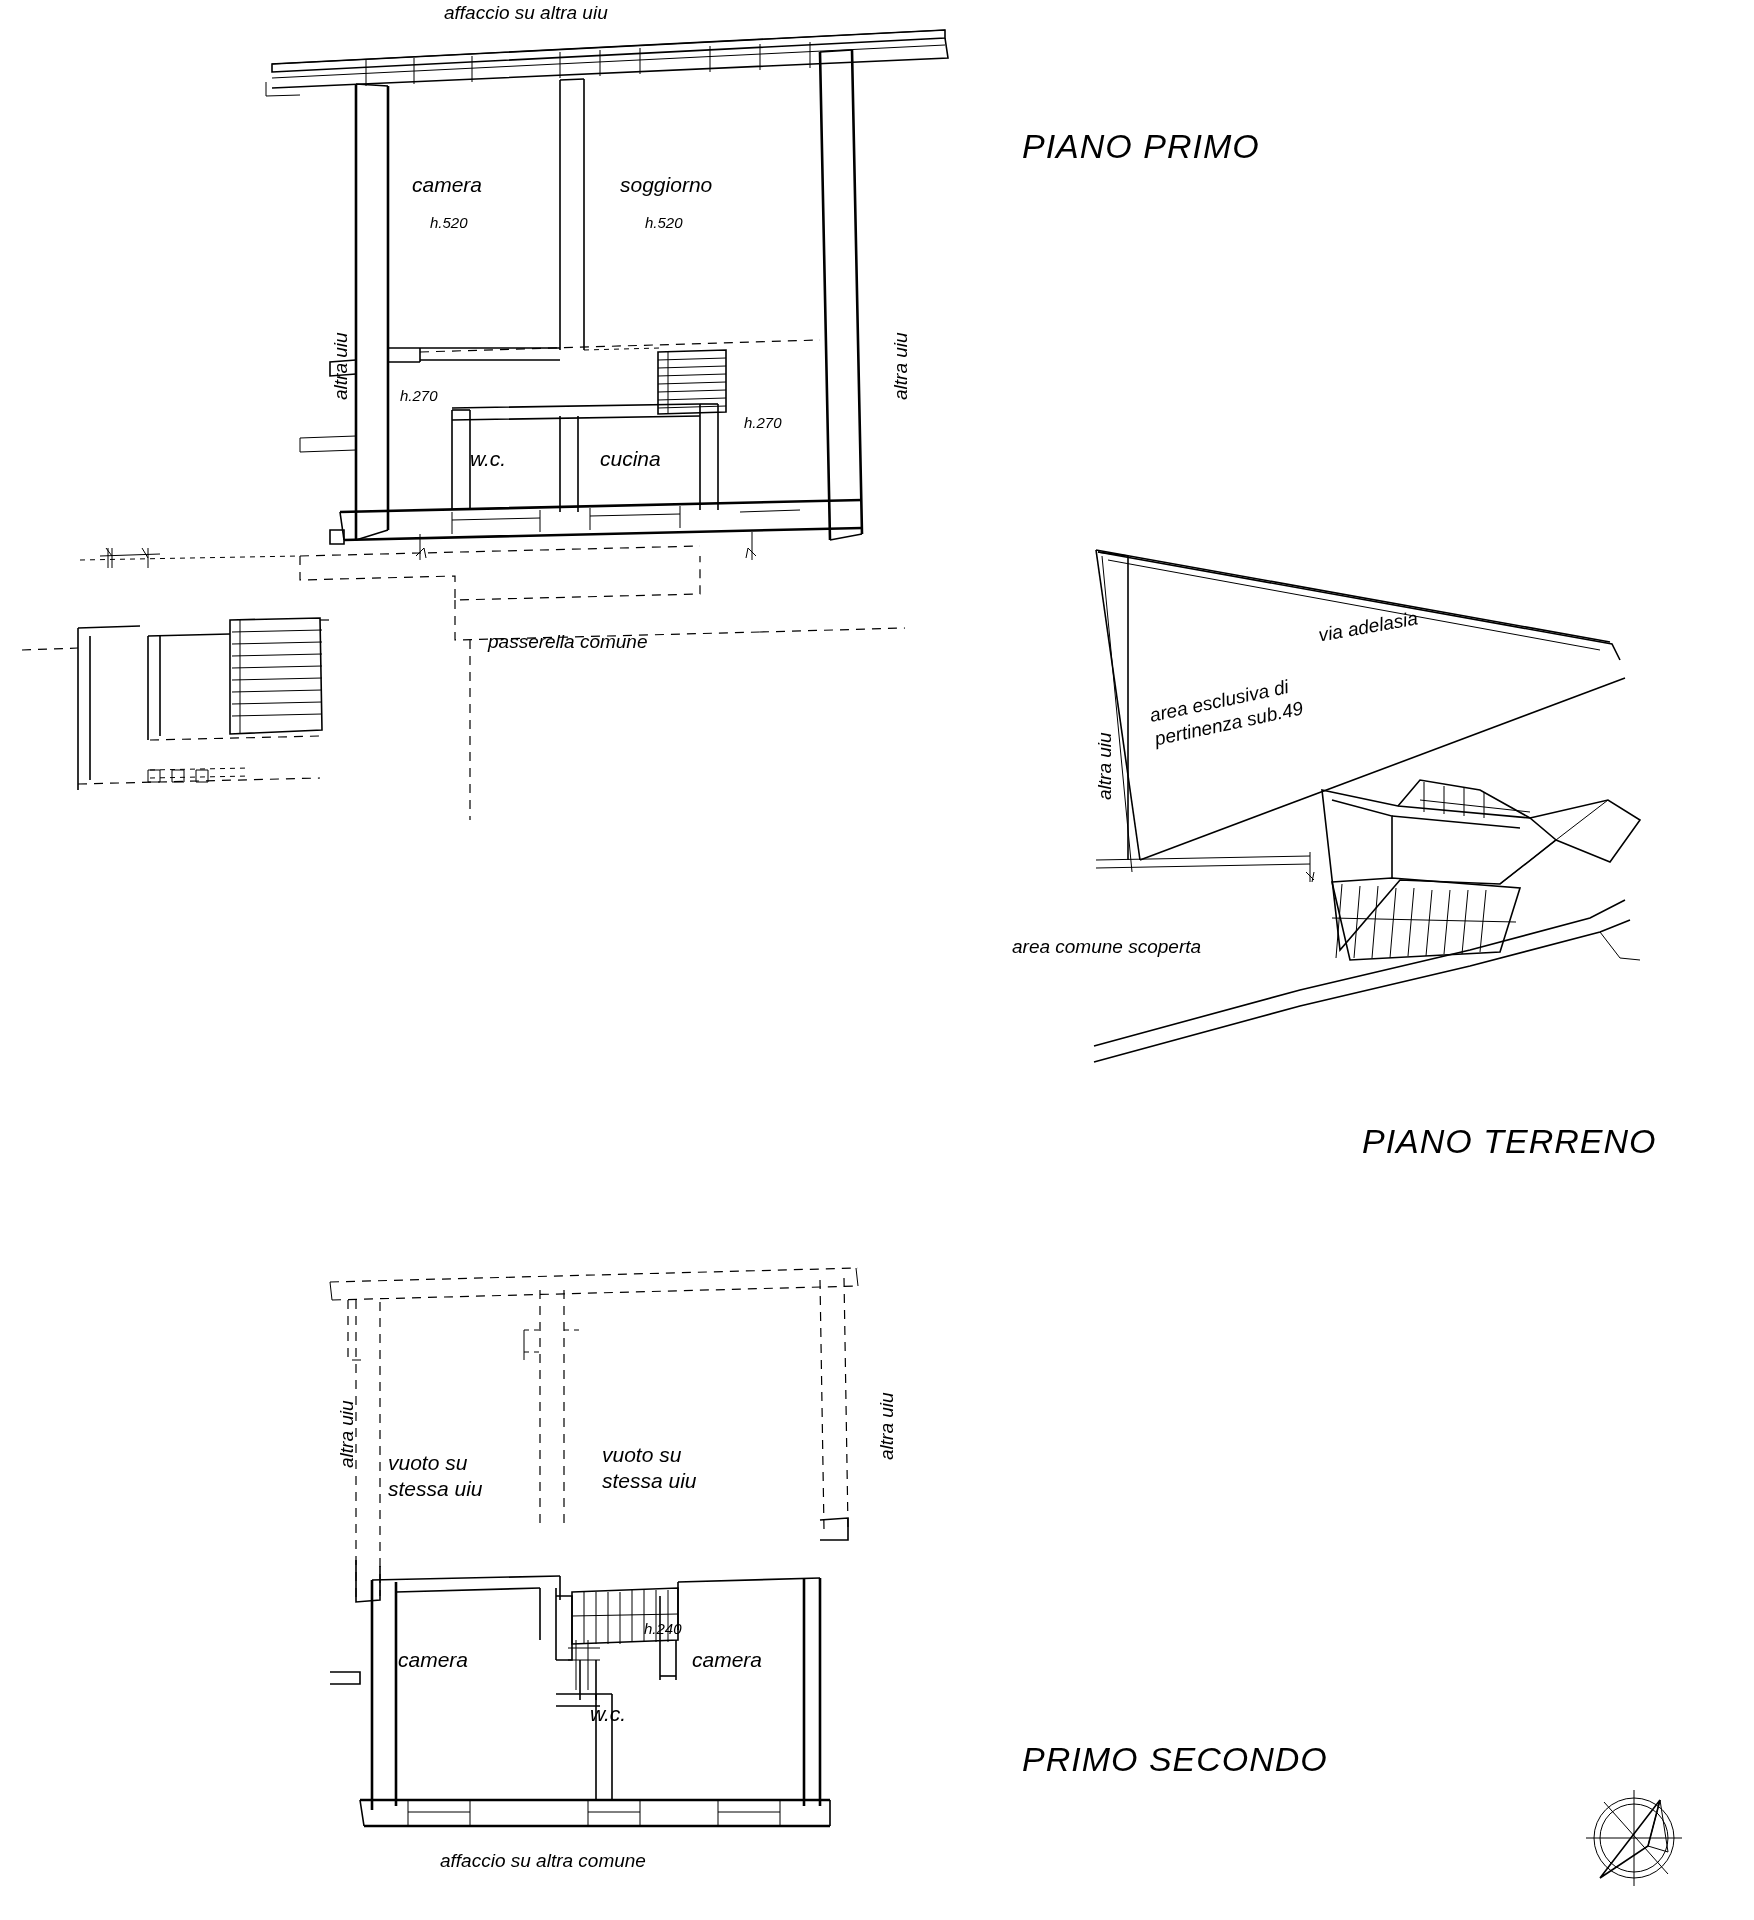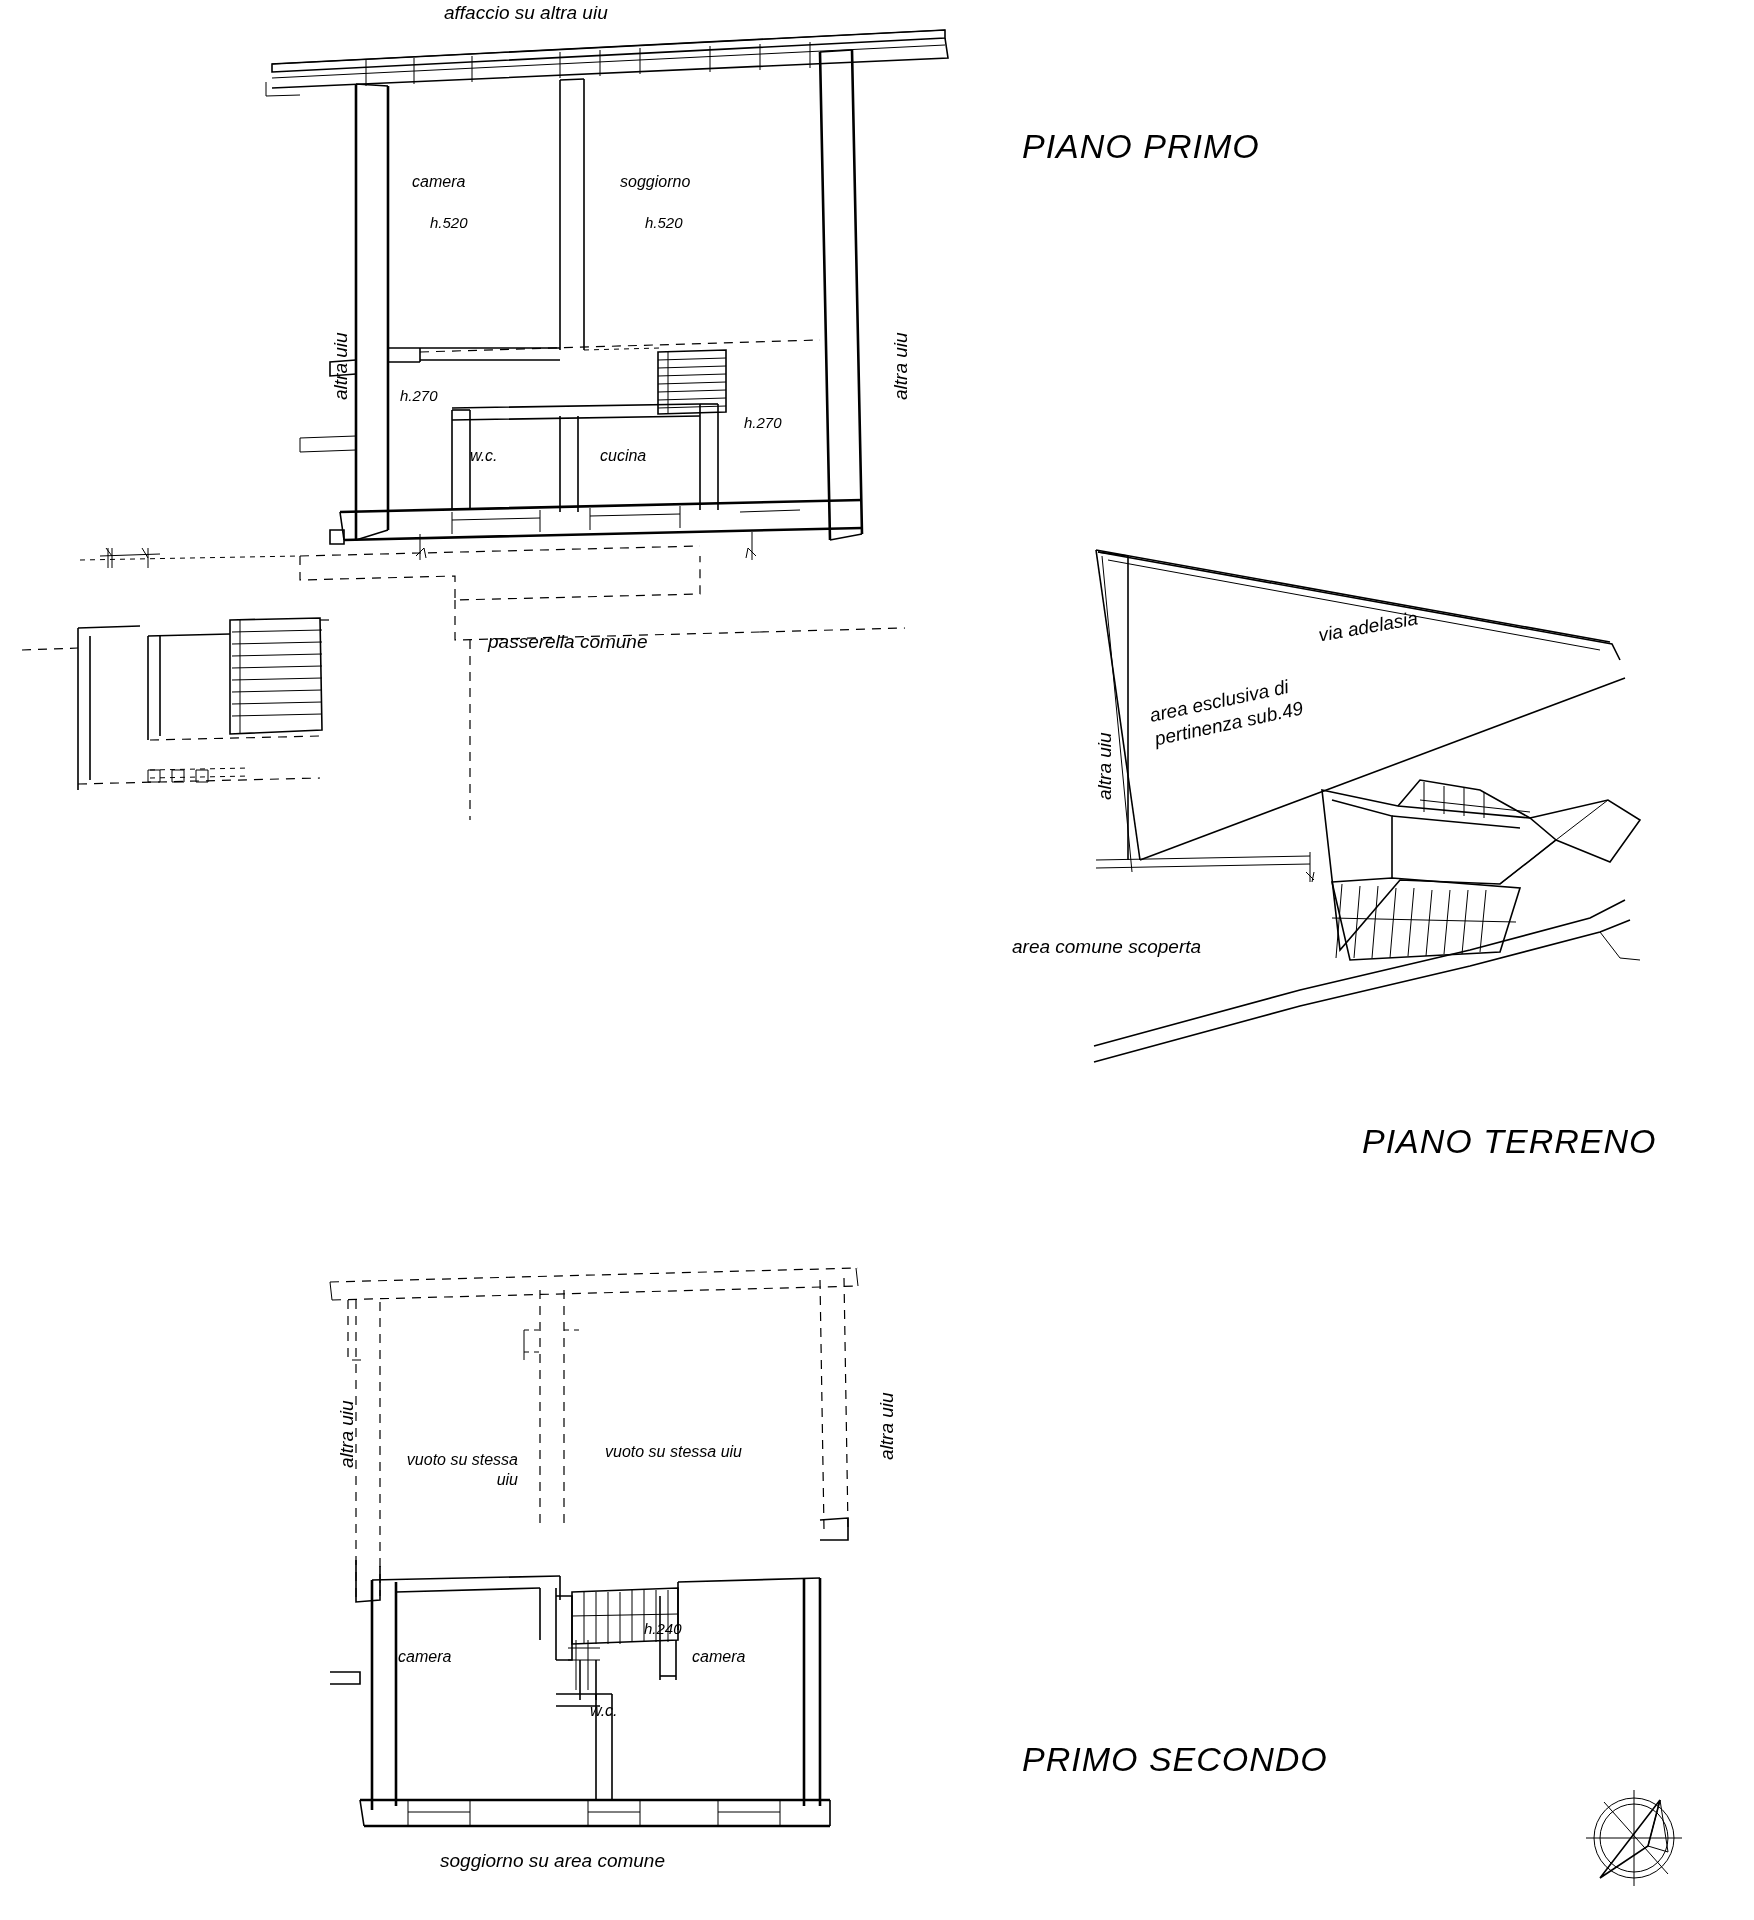--- a/index.html
+++ b/index.html
@@ -33,21 +33,21 @@
     position: absolute;
     font-style: italic;
     font-size: 34px;
     letter-spacing: 1px;
     white-space: nowrap;
   }
   .rot90 {
     transform: rotate(-90deg);
     transform-origin: left top;
   }
-  .room { font-size: 16px; text-align: right; }
+  .room { font-size: 21px; }
   .small { font-size: 15px; }
   .med { font-size: 19px; }
   .multiline { line-height: 1.25; }
   svg { position: absolute; left: 0; top: 0; overflow: visible; }
   .ln { stroke: #000; fill: none; stroke-width: 1.6; }
   .ln-thin { stroke: #000; fill: none; stroke-width: 1; }
   .ln-thick { stroke: #000; fill: none; stroke-width: 2.6; }
   .dash { stroke: #000; fill: none; stroke-width: 1.2; stroke-dasharray: 9 7; }
   .dash-s { stroke: #000; fill: none; stroke-width: 1; stroke-dasharray: 5 5; }
 </style>
@@ -251,16 +251,16 @@
   </svg>
 
   <div class="lbl med rot90" style="left:336px; top:1468px;">altra uiu</div>
   <div class="lbl med rot90" style="left:876px; top:1460px;">altra uiu</div>
   <div class="lbl room multiline" style="left:388px; top:1450px; width:130px; white-space:normal;">vuoto su stessa uiu</div>
   <div class="lbl room multiline" style="left:602px; top:1442px; width:140px; white-space:normal;">vuoto  su stessa uiu</div>
   <div class="lbl room" style="left:398px; top:1648px;">camera</div>
   <div class="lbl room" style="left:692px; top:1648px;">camera</div>
   <div class="lbl room" style="left:590px; top:1702px;">w.c.</div>
   <div class="lbl small" style="left:644px; top:1620px;">h.240</div>
-  <div class="lbl med" style="left:440px; top:1850px;">soggiorno su area comune</div>
+  <div class="lbl med" style="left:440px; top:1850px;">affaccio su altra comune</div>
   <div class="floor-title" style="left:1022px; top:1740px;">PRIMO SECONDO</div>
 
 </div>
 
 </body></html>

